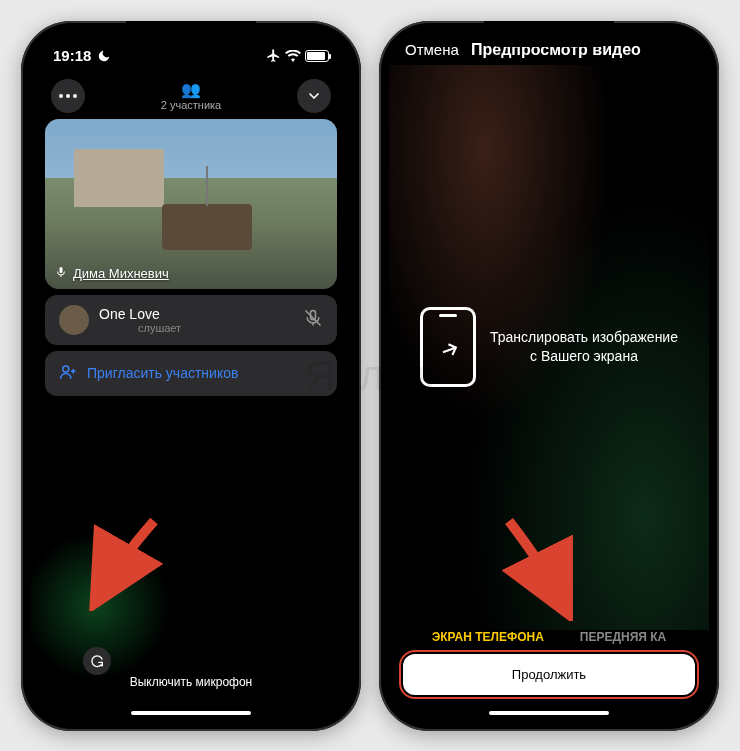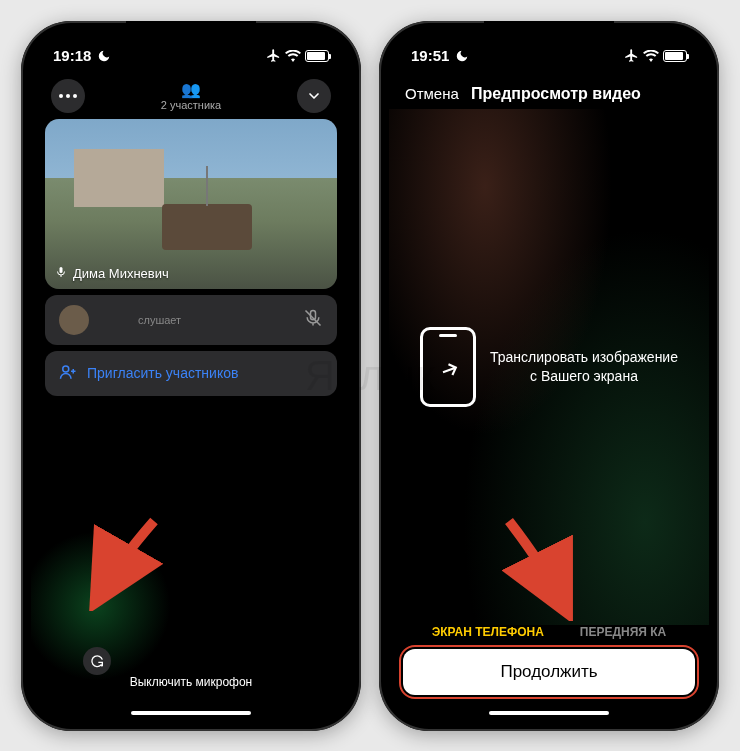--- a/index.html
+++ b/index.html
@@ -60,20 +60,21 @@
     position:absolute; inset:0;
     background: linear-gradient(to bottom, #7fa8c9 0%, #8fb5d3 35%, #7a8b6e 35%, #6d7c5f 60%, #4a5244 100%);
   }
   .video-building { position:absolute; top:18%; left:10%; width:90px; height:58px; background:#b5a998;}
   .video-structure { position:absolute; top:50%; left:40%; width:90px; height:46px; background:#5b4a3a; border-radius:4px;}
   .video-pole { position:absolute; top:28%; left:55%; width:2px; height:40px; background:#777;}
   .video-label {
     position:absolute; left:10px; bottom:8px; font-size:13px; color:#fff;
     display:flex; align-items:center; gap:6px;
     text-shadow:0 1px 2px rgba(0,0,0,.6);
+    text-decoration:underline;
   }
   .participant-card {
     margin: 6px 14px 0; background:#2c2c2e; border-radius:12px;
     padding:10px 14px; display:flex; align-items:center; gap:10px; position:relative;
   }
   .avatar { width:30px; height:30px; border-radius:50%; background:#6b5c4a; }
   .participant-text { flex:1; }
   .participant-name { font-size:14px; color:#fff; }
   .participant-status { font-size:11px; color:#888;margin-left:39px; }
   .mute-icon { color:#999; }
@@ -106,21 +107,21 @@
                 #000;
   }
   .phone-cast-icon { width:56px; height:80px; border:3px solid #fff; border-radius:10px; display:flex; align-items:center; justify-content:center; position:relative;}
   .phone-cast-icon .n { position:absolute; top:4px; width:18px; height:3px; background:#fff; border-radius:2px;}
   .cast-text { text-align:center; font-size:14px; line-height:1.35; color:#fff; }
   .source-row { display:flex; justify-content:center; gap:36px; padding:0 20px 10px; font-size:12px; font-weight:700;}
   .source-active { color:#ffcc00; }
   .source-inactive { color:#888; }
   .continue-btn {
     margin:0 14px 16px; background:#fff; color:#000; text-align:center;
-    padding:13px; border-radius:12px; font-size:17px; font-weight:500;
+    padding:13px; border-radius:12px; font-size:13px; font-weight:500;
     outline:2px solid #d9432f; outline-offset:2px;
   }
   
   
   .arrow { position:absolute; z-index:100; pointer-events:none;}
   .watermark { position:absolute; top:50%; left:50%; transform:translate(-50%,-50%); font-size:42px; color:rgba(0,0,0,.07); z-index:200; pointer-events:none; letter-spacing:1px;}
 </style>
 </head>
 <body>
 
@@ -187,20 +188,21 @@
               <path d="M5 11a7 7 0 0014 0M12 18v4" stroke="#fff" stroke-width="2" fill="none"></path>
             </svg>
         </span>
         <span>Дима Михневич</span>
       </div>
     </div>
 
     <div class="participant-card">
       <div class="avatar"></div>
       <div class="participant-text">
+        <div class="participant-name">One Love</div>
         <div class="participant-status">слушает</div>
       </div>
       <span class="mute-icon">
         <svg width="20" height="20" viewBox="0 0 24 24" fill="none" stroke="#999" stroke-width="1.8">
             <rect x="9" y="3" width="6" height="11" rx="3"></rect>
             <path d="M5 11a7 7 0 0014 0M12 18v3M3 3l18 18"></path>
           </svg>
       </span>
     </div>
 
@@ -233,45 +235,20 @@
           <polygon points="0,0 8,4 0,8" fill="#d9432f"></polygon>
         </marker>
       </defs>
     <path d="M75 10 Q40 50 20 85" stroke="#d9432f" stroke-width="10" fill="none" marker-end="url(#ah1)"></path>
   </svg>
 </div>
 
 <div class="phone">
   <div class="notch"></div>
   <div class="screen">
-    <div class="status-bar">
-      <div class="status-left">
-        <span>19:51</span>
-        <span class="moon-icon">
-          <svg width="14" height="14" viewBox="0 0 24 24" fill="#fff">
-              <path d="M21 12.8A9 9 0 1111.2 3a7 7 0 009.8 9.8z"></path>
-            </svg>
-        </span>
-      </div>
-      <div class="status-right">
-        <span class="plane-icon">
-          <svg width="15" height="15" viewBox="0 0 24 24" fill="#fff">
-              <path d="M21 16v-2l-8-5V3.5a1.5 1.5 0 10-3 0V9l-8 5v2l8-2.5V19l-2 1.5V22l3.5-1 3.5 1v-1.5L13 19v-5.5l8 2.5z"></path>
-            </svg>
-        </span>
-        <span class="wifi-icon">
-          <svg width="16" height="12" viewBox="0 0 24 18" fill="#fff">
-              <path d="M12 18l3-4a5 5 0 00-6 0l3 4zm-6-8a9 9 0 0112 0l2-2a12 12 0 00-16 0l2 2zm-4-4a15 15 0 0120 0l2-2a18 18 0 00-24 0l2 2z"></path>
-            </svg>
-        </span>
-        <span class="battery">
-            <span class="battery-fill"></span>
-          </span>
-      </div>
-    </div>
 
     <div class="preview-header">
       <span class="cancel-btn">Отмена</span>
       <span class="preview-title">Предпросмотр видео</span>
     </div>
 
     <div class="preview-body">
       <div class="phone-cast-icon">
         <span class="n"></span>
         <svg width="26" height="26" viewBox="0 0 24 24" fill="#fff">

